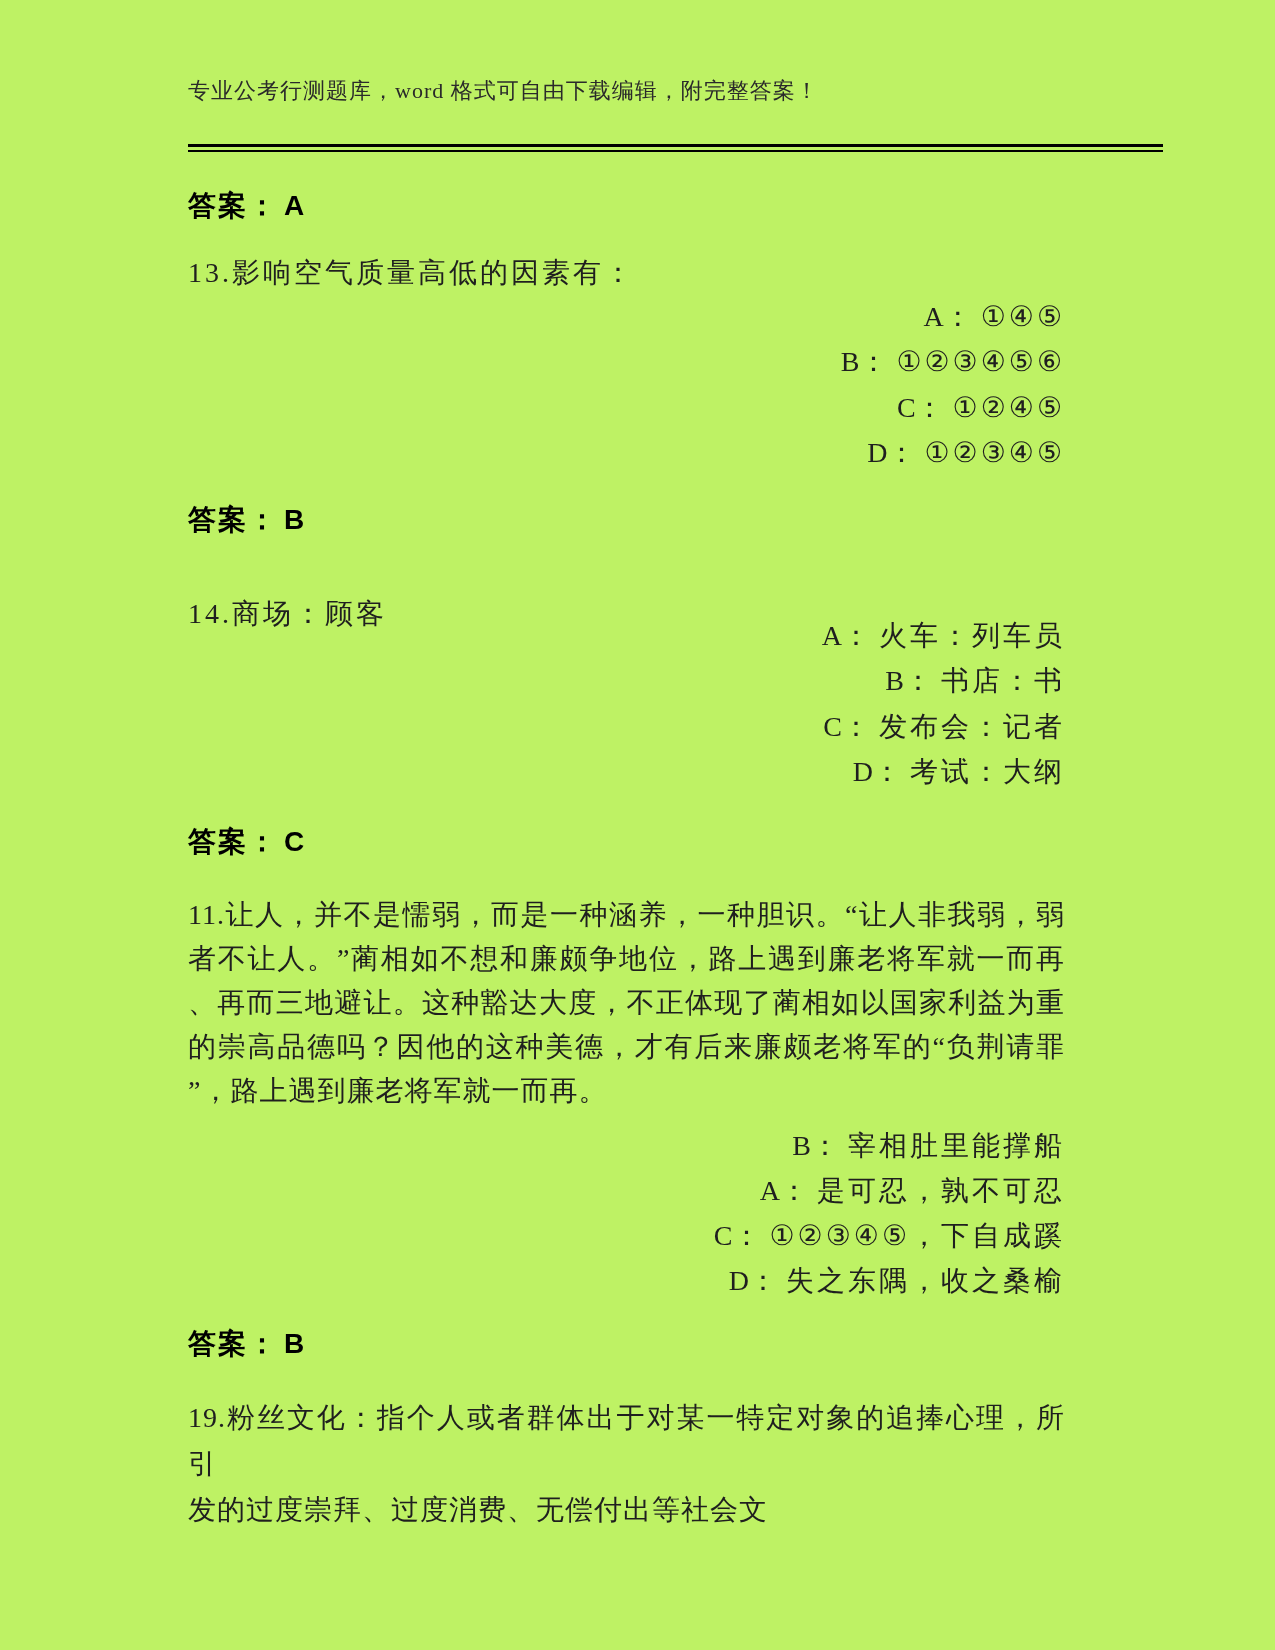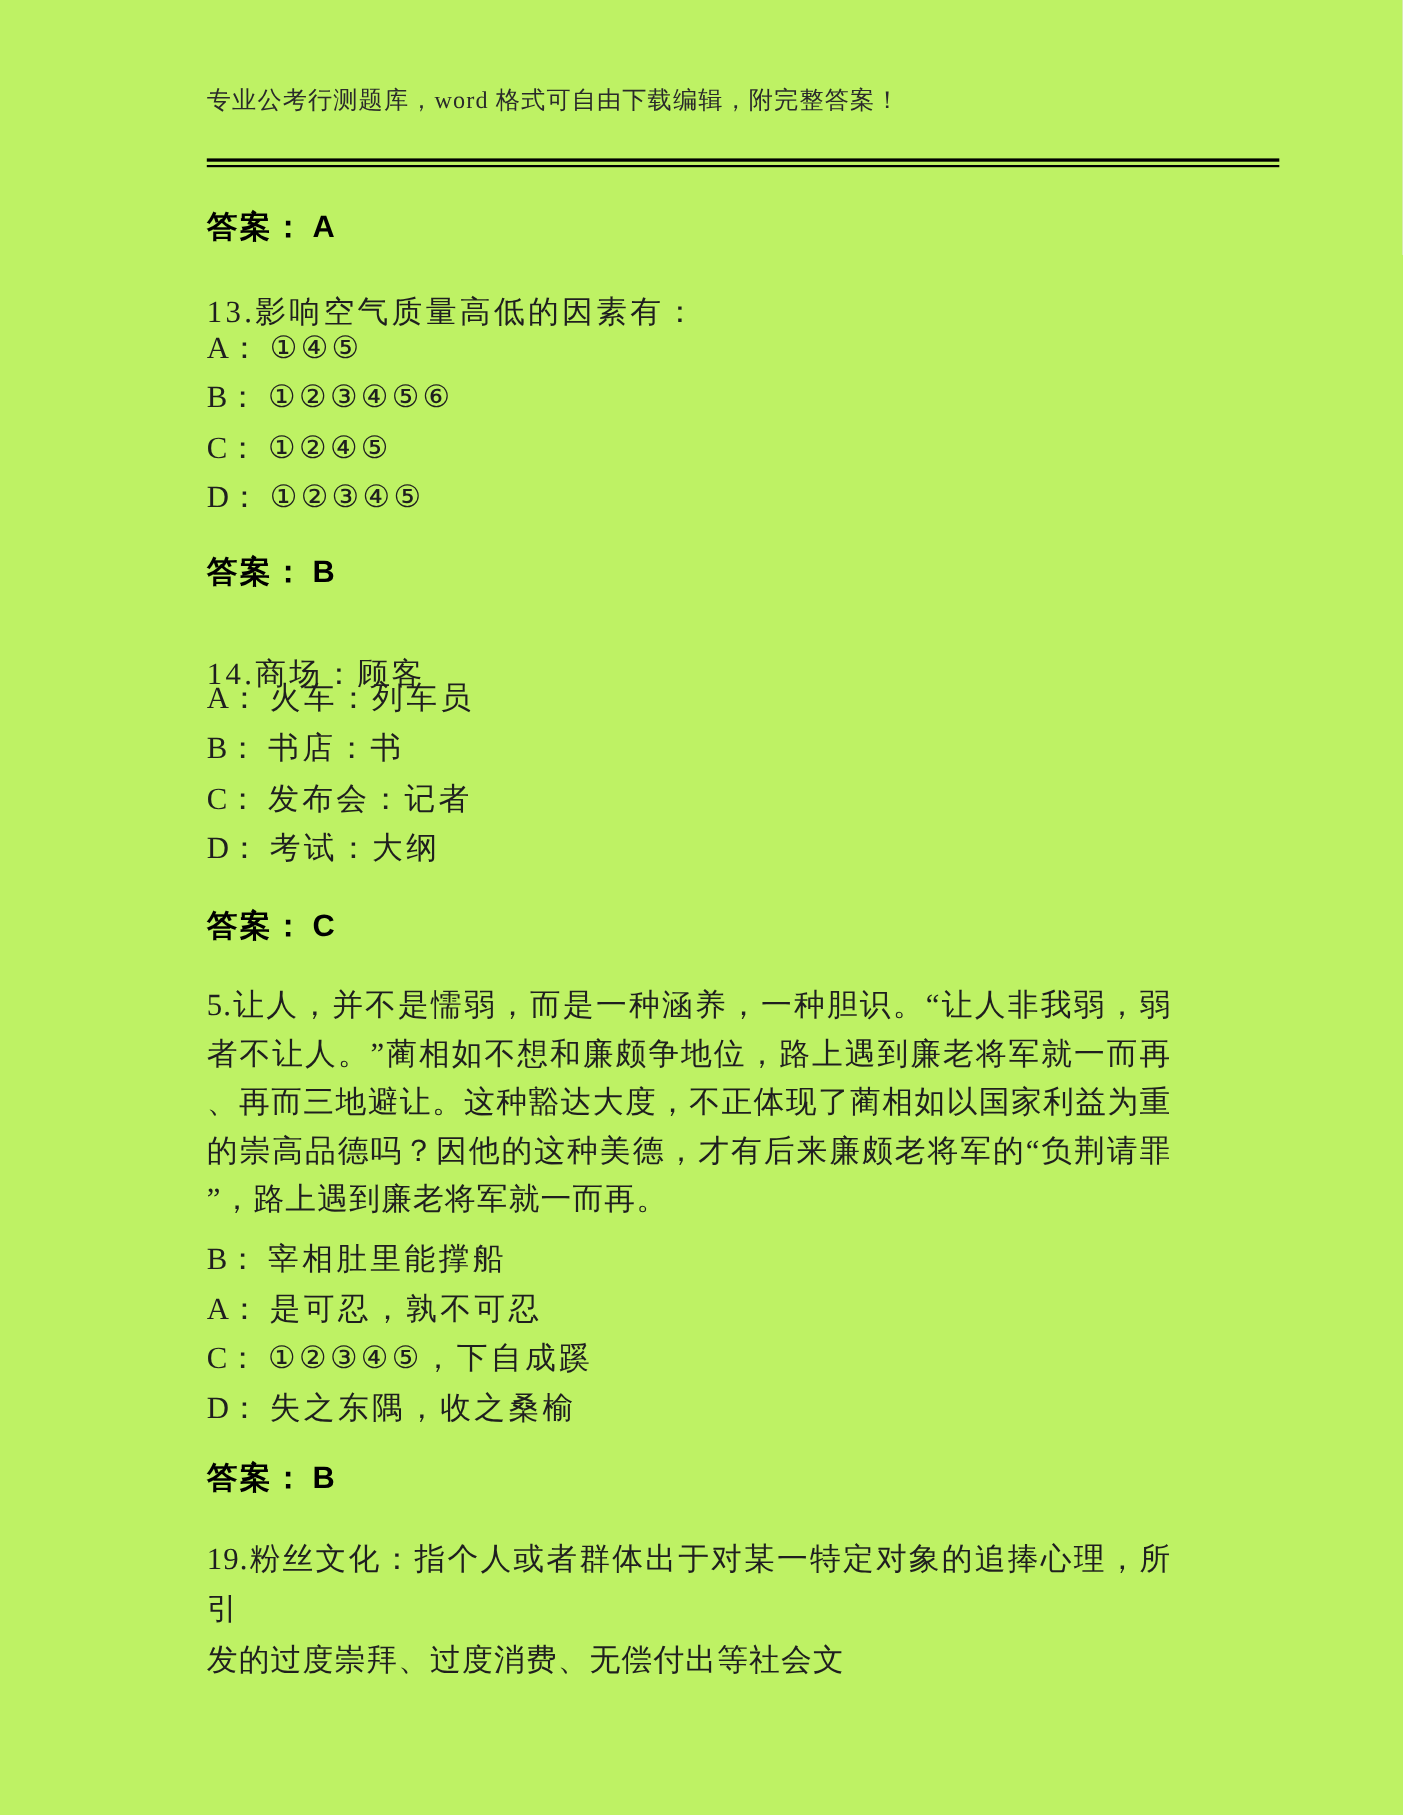--- a/index.html
+++ b/index.html
@@ -19,21 +19,21 @@
   }
   .rule{
     position:absolute;left:188px;top:144px;width:975px;
     height:3px;
     border-top:3px solid #000;
     border-bottom:2px solid #000;
   }
   .line{position:absolute;left:188px;width:877px;line-height:45px;font-size:28px;margin-top:24px;}
   .qt{letter-spacing:3px;white-space:nowrap;}
   .opts{position:absolute;left:188px;width:877px;font-size:28px;}
-  .opt-row{line-height:45.4px;letter-spacing:3px;white-space:nowrap;}
+  .opt-row{line-height:45.4px;letter-spacing:3px;white-space:nowrap;text-align:right;}
   .opt-label{display:inline-block;margin-right:9px;letter-spacing:0;}
   .opt-text{font-family:"Liberation Serif","DejaVu Serif","DejaVu Sans",serif;}
   .para{position:absolute;left:188px;width:877px;font-size:28px;}
   .p-line{letter-spacing:1px;}
   .jl{text-align:justify;text-align-last:justify;}
   .lh44 .p-line{line-height:44px;}
   .lh46 .p-line{line-height:46px;}
   .opts.lh45 .opt-row{line-height:45px;}
   .ans{
     font-family:"Liberation Sans","DejaVu Sans",sans-serif;
@@ -47,21 +47,21 @@
 <div class="page">
 
   <div class="hdr">专业公考行测题库，word 格式可自由下载编辑，附完整答案！</div>
 
   <div class="rule"></div>
 
   <div class="line ans" style="top:159px">
     <span class="ans-l">答案：</span><span class="ans-v">A</span>
   </div>
 
-  <div class="line qt" style="top:238px">13.影响空气质量高低的因素有：</div>
+  <div class="line qt" style="top:226px">13.影响空气质量高低的因素有：</div>
   <div class="opts" style="top:294px">
     <div class="opt-row">
       <span class="opt-label">A：</span><span class="opt-text">①④⑤</span>
     </div>
     <div class="opt-row">
       <span class="opt-label">B：</span><span class="opt-text">①②③④⑤⑥</span>
     </div>
     <div class="opt-row">
       <span class="opt-label">C：</span><span class="opt-text">①②④⑤</span>
     </div>
@@ -86,21 +86,21 @@
     </div>
     <div class="opt-row">
       <span class="opt-label">D：</span><span class="opt-text">考试：大纲</span>
     </div>
   </div>
   <div class="line ans" style="top:795px">
     <span class="ans-l">答案：</span><span class="ans-v">C</span>
   </div>
 
   <div class="para lh44" style="top:893px">
-    <div class="p-line jl">5.让人，并不是懦弱，而是一种涵养，一种胆识。“让人非我弱，弱</div>
+    <div class="p-line jl">11.让人，并不是懦弱，而是一种涵养，一种胆识。“让人非我弱，弱</div>
     <div class="p-line jl">者不让人。”蔺相如不想和廉颇争地位，路上遇到廉老将军就一而再</div>
     <div class="p-line jl">、再而三地避让。这种豁达大度，不正体现了蔺相如以国家利益为重</div>
     <div class="p-line jl">的崇高品德吗？因他的这种美德，才有后来廉颇老将军的“负荆请罪</div>
     <div class="p-line">”，路上遇到廉老将军就一而再。</div>
   </div>
   <div class="opts lh45" style="top:1123px">
     <div class="opt-row">
       <span class="opt-label">B：</span><span class="opt-text">宰相肚里能撑船</span>
     </div>
     <div class="opt-row">

